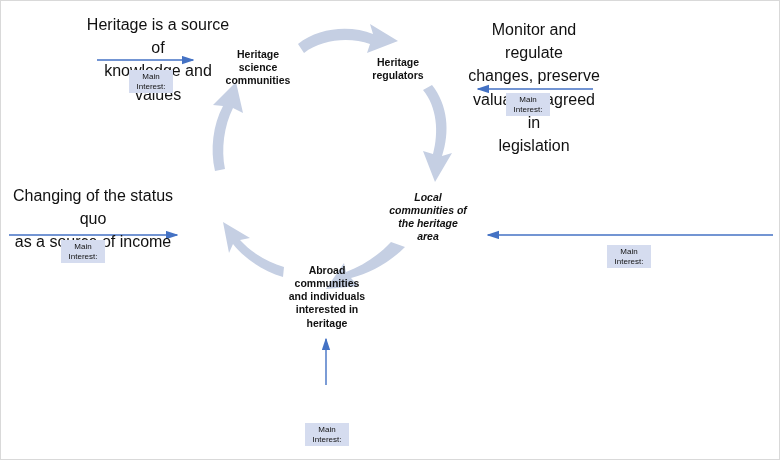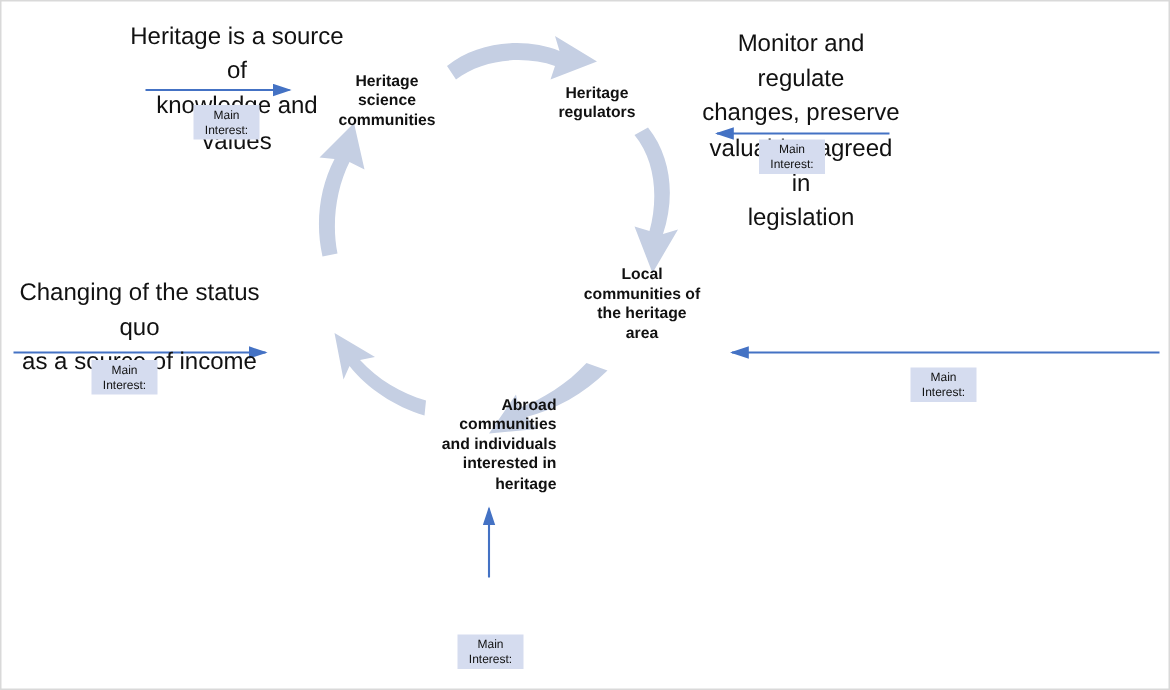--- a/index.html
+++ b/index.html
@@ -91,25 +91,25 @@
     <line x1="772" y1="234" x2="487" y2="234" stroke="#4472c4" stroke-width="1.4" marker-end="url(#blueArrow)"></line>
     <line x1="325" y1="384" x2="325" y2="338" stroke="#4472c4" stroke-width="1.4" marker-end="url(#blueArrow)"></line>
     <line x1="8" y1="234" x2="176" y2="234" stroke="#4472c4" stroke-width="1.4" marker-end="url(#blueArrow)"></line>
   </svg>
 
   <div class="node" style="left:215px; top:47px; width:84px;">Heritage
 science
 communities</div>
   <div class="node" style="left:355px; top:55px; width:84px;">Heritage
 regulators</div>
-  <div class="node" style="left:385px; top:176px; width:84px;">Local
+  <div class="node" style="left:385px; top:190px; width:84px;font-style:italic;">Local
 communities of
 the heritage
 area</div>
-  <div class="node" style="left:282px; top:263px; width:88px;text-align:right;">Abroad
+  <div class="node" style="left:282px; top:263px; width:88px;">Abroad
 communities
 and individuals
 interested in
 heritage</div>
 
   <div class="anno" style="left:84px; top:12px; width:146px;">Heritage is a source of
 knowledge and values</div>
   <div class="chip" style="left:128px; top:69px; width:44px;">Main
 Interest:</div>
 

